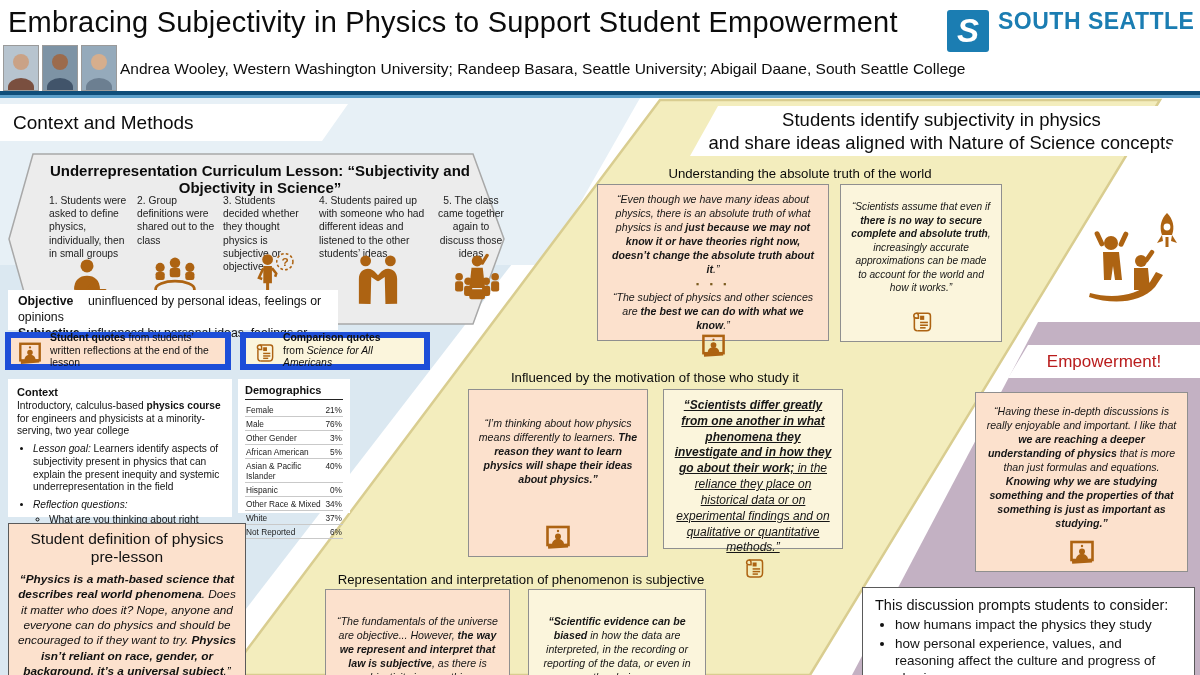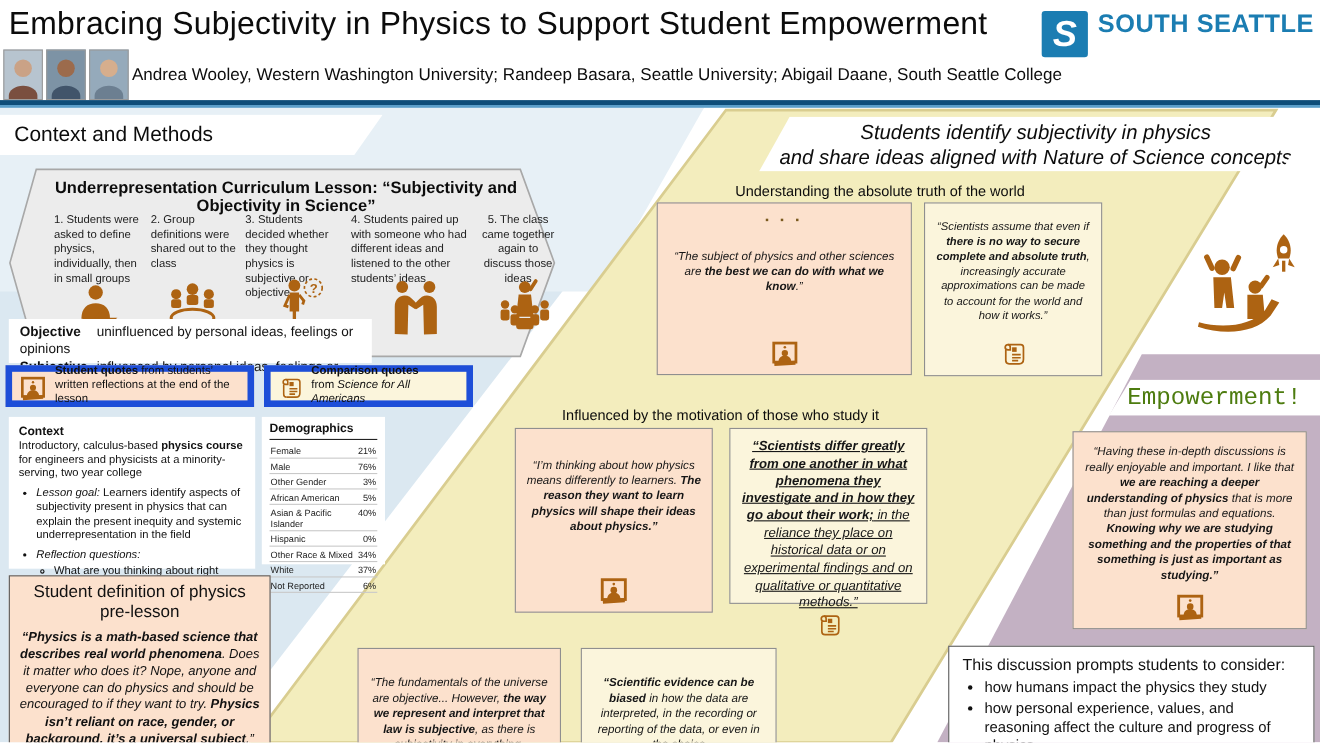--- a/index.html
+++ b/index.html
@@ -52,33 +52,33 @@
   .demo-row{display:flex;justify-content:space-between;font-size:8.3px;
             border-bottom:1px solid #c9c9c9;padding:1.5px 1px;color:#222;}
   .prelesson{left:8px;top:523px;width:238px;height:160px;background:#fce1cd;border:1.5px solid #5a5a5a;
              box-sizing:border-box;padding:6px 8px;text-align:center;}
   .prelesson .t{font-size:15.5px;margin-bottom:6px;}
   .prelesson .q{font-style:italic;font-size:11.8px;line-height:1.3;margin:0;}
 
   
   .center-head{left:690px;top:106px;width:503px;height:50px;background:#fff;
                clip-path:polygon(28px 0,100% 0,calc(100% - 28px) 100%,0 100%);
-               display:flex;align-items:center;justify-content:center;text-align:center;font-style:italic;}
+               display:flex;align-items:center;justify-content:center;text-align:center;}
   .center-head div{font-size:18.5px;line-height:1.25;color:#0c0c0c;}
   .sec-head{font-size:13.2px;color:#0c0c0c;text-align:center;}
   .qbox{border:1.2px solid #8f8f8f;box-sizing:border-box;display:flex;flex-direction:column;
         align-items:center;text-align:center;padding:8px 9px 6px;font-style:italic;color:#161616;}
   .qbox .q{margin:auto 0;font-size:10.6px;line-height:1.32;}
   .qbox .dots{font-size:9px;font-weight:bold;letter-spacing:4px;color:#7a5a1e;margin:2px 0;font-style:normal;}
   .qicon{margin-top:auto;color:#ad6312;font-style:normal;flex:none;}
   .qicon svg{display:block;}
   .emp-band{left:1008px;top:345px;width:192px;height:33px;background:#fff;
             clip-path:polygon(20px 0,100% 0,100% 100%,0 100%);
             display:flex;align-items:center;justify-content:center;}
-  .emp-band span{font-size:22px;color:#4d7c0f;font-family:Liberation Mono, monospace;}
+  .emp-band span{font-size:17px;color:#b91c1c;}
   .discussion{left:862px;top:587px;width:333px;height:110px;background:#fff;border:1.5px solid #5a5a5a;
               box-sizing:border-box;padding:9px 12px;}
   .discussion .t{font-size:14.5px;margin-bottom:4px;}
   .discussion ul{margin:0;padding-left:20px;font-size:13.5px;line-height:1.25;}
   .discussion li{margin-bottom:2px;}
   .rocket{left:1085px;top:205px;color:#ad6312;}
 </style>
 </head>
 <body>
 
@@ -305,20 +305,21 @@
   <div class="abs z center-head">
     <div>
       <div>Students identify subjectivity in physics</div>
       <div>and share ideas aligned with Nature of Science concepts</div>
     </div>
   </div>
 
   <div class="abs z sec-head" style="left:600px;top:166px;width:400px;">Understanding the absolute truth of the world</div>
 
   <div class="abs z qbox peachbg" style="left:597px;top:184px;width:232px;height:157px;">
+    <p class="q"><span>“Even though we have many ideas about physics, there is an absolute truth of what physics is and </span><span style="font-weight: bold;">just because we may not know it or have theories right now, doesn’t change the absolute truth about it</span><span>.”</span></p>
     <div class="dots">▪ ▪ ▪</div>
     <p class="q"><span>“The subject of physics and other sciences are </span><span style="font-weight: bold;">the best we can do with what we know</span><span>.”</span></p>
     <span class="qicon">
       <svg width="25" height="25" viewBox="0 0 26 26" fill="currentColor">
         <rect x="2.5" y="3" width="21" height="18" fill="none" stroke="currentColor" stroke-width="2.6"></rect>
         <circle cx="13" cy="7" r="1.2"></circle>
           <circle cx="13" cy="12.5" r="3"></circle>
         <path d="M7 20.5c0-3.8 2.8-5.6 6-5.6s6 1.8 6 5.6z"></path>
         <rect x="3" y="20.5" width="20" height="3.6" transform="rotate(-4 13 22)"></rect>
       </svg>
@@ -381,20 +382,21 @@
         <path d="M8 3.5C6.3 3.5 5.2 4.7 5.2 6.2S6.3 8.8 8 8.8h2.2V6.2C10.2 4.7 9.4 3.5 8 3.5Z"></path>
         <path d="M9 22.5c-1.9 0-3.2-1.3-3.2-3.2V8.8"></path>
         <rect x="12" y="6.2" width="4.5" height="4.5" fill="currentColor" stroke="none"></rect>
         <line x1="12" y1="13.5" x2="20.5" y2="13.5"></line>
           <line x1="12" y1="16.5" x2="20.5" y2="16.5"></line>
           <line x1="12" y1="19.3" x2="18" y2="19.3"></line>
       </svg>
     </span>
   </div>
 
+  <div class="abs z sec-head" style="left:330px;top:572px;width:382px;">Representation and interpretation of phenomenon is subjective</div>
 
   <div class="abs z qbox peachbg" style="left:325px;top:589px;width:185px;height:120px;">
     <p class="q"><span>“The fundamentals of the universe are objective... However, </span><span style="font-weight: bold;">the way we represent and interpret that law is subjective</span><span>, as there is subjectivity in everything.</span></p>
   </div>
 
   <div class="abs z qbox creambg" style="left:528px;top:589px;width:178px;height:120px;">
     <p class="q"><span style="font-weight: bold;">“Scientific evidence can be biased</span><span> in how the data are interpreted, in the recording or reporting of the data, or even in the choice</span></p>
   </div>
 
   <div class="abs z emp-band">

